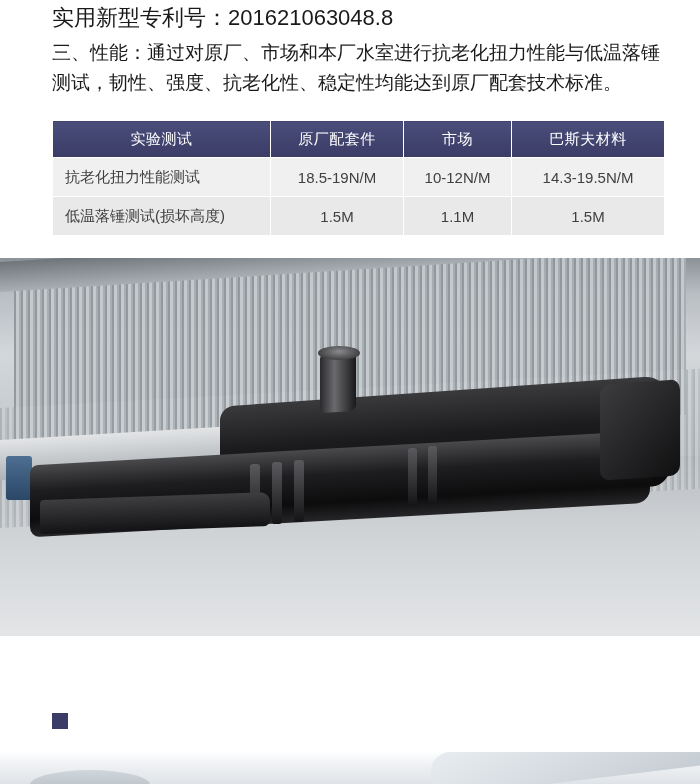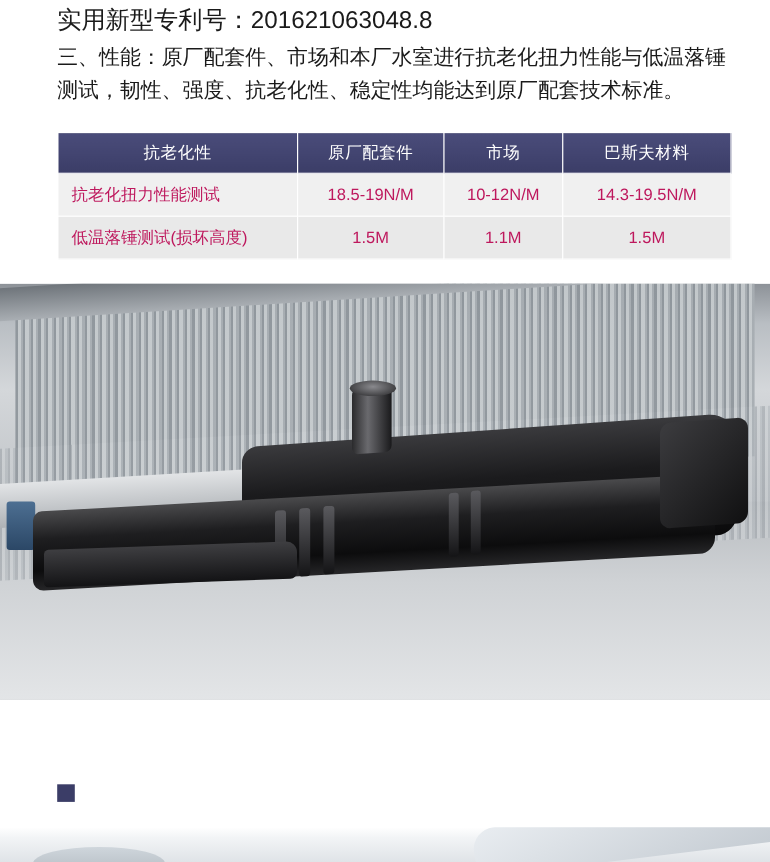--- a/index.html
+++ b/index.html
@@ -64,21 +64,21 @@
     color: #ffffff;
     font-size: 15px;
     font-weight: normal;
     height: 34px;
     border: 1px solid #ffffff;
     text-align: center;
     letter-spacing: 0.5px;
   }
   table.spec td {
     background: #f0f0f0;
-    color: #be185d;
+    color: #404040;
     font-size: 15px;
     height: 36px;
     border: 1px solid #ffffff;
     text-align: center;
   }
   table.spec td.rowlabel {
     text-align: left;
     padding-left: 12px;
   }
   table.spec tr.alt td {
@@ -292,29 +292,29 @@
   }
 </style>
 </head>
 <body>
 
 <div class="text-block">
   <div class="patent-line">
     <span>实用新型专利号：</span><span>201621063048.8</span>
   </div>
   <div class="perf-para">
-    <span class="lead">三、性能：</span><span>原厂配套件、市场和本厂水室进行抗老化扭力性能与低温落锤测试，韧性、强度、抗老化性、稳定性均能达到原厂配套技术标准。</span>
+    <span class="lead">三、性能：</span><span>通过对原厂、市场和本厂水室进行抗老化扭力性能与低温落锤测试，韧性、强度、抗老化性、稳定性均能达到原厂配套技术标准。</span>
   </div>
 </div>
 
 <div class="table-wrap">
   <table class="spec">
     <thead>
       <tr>
-        <th style="width:215px">抗老化性</th>
+        <th style="width:215px">实验测试</th>
         <th style="width:130px">原厂配套件</th>
         <th style="width:105px">市场</th>
         <th style="width:150px">巴斯夫材料</th>
       </tr>
     </thead>
     <tbody>
       <tr>
         <td class="rowlabel">抗老化扭力性能测试</td>
         <td>18.5-19N/M</td>
         <td>10-12N/M</td>

